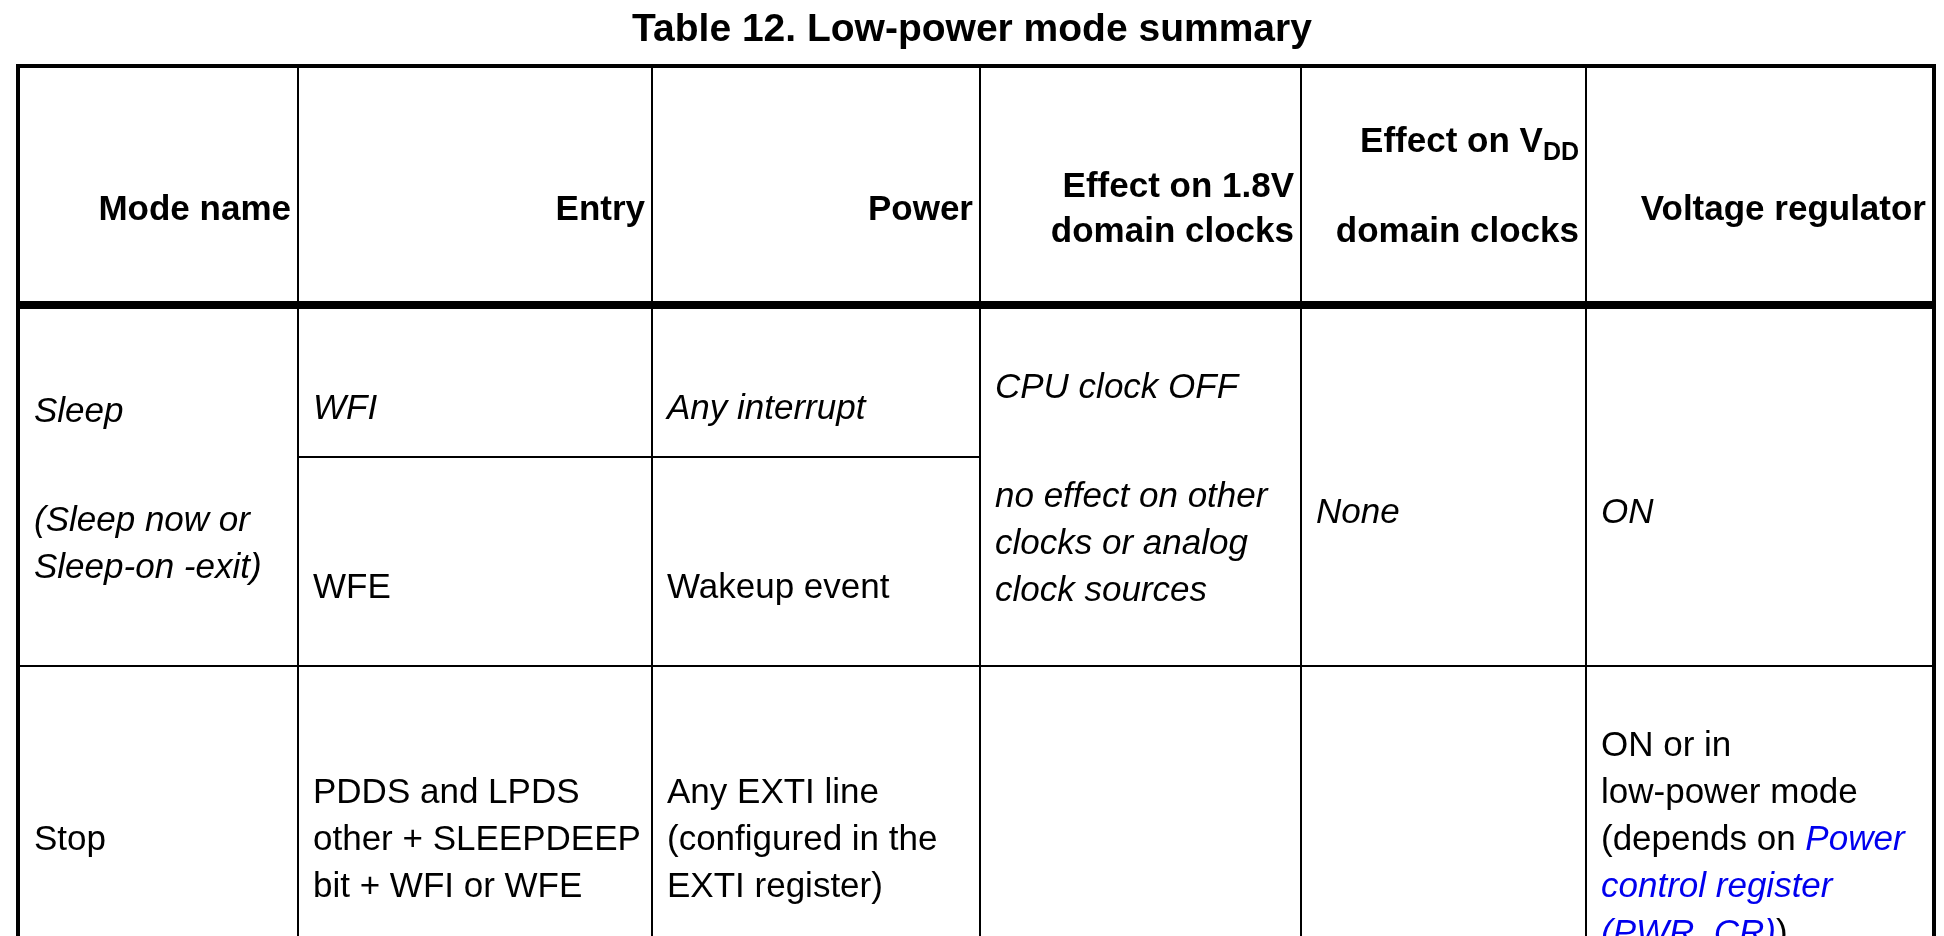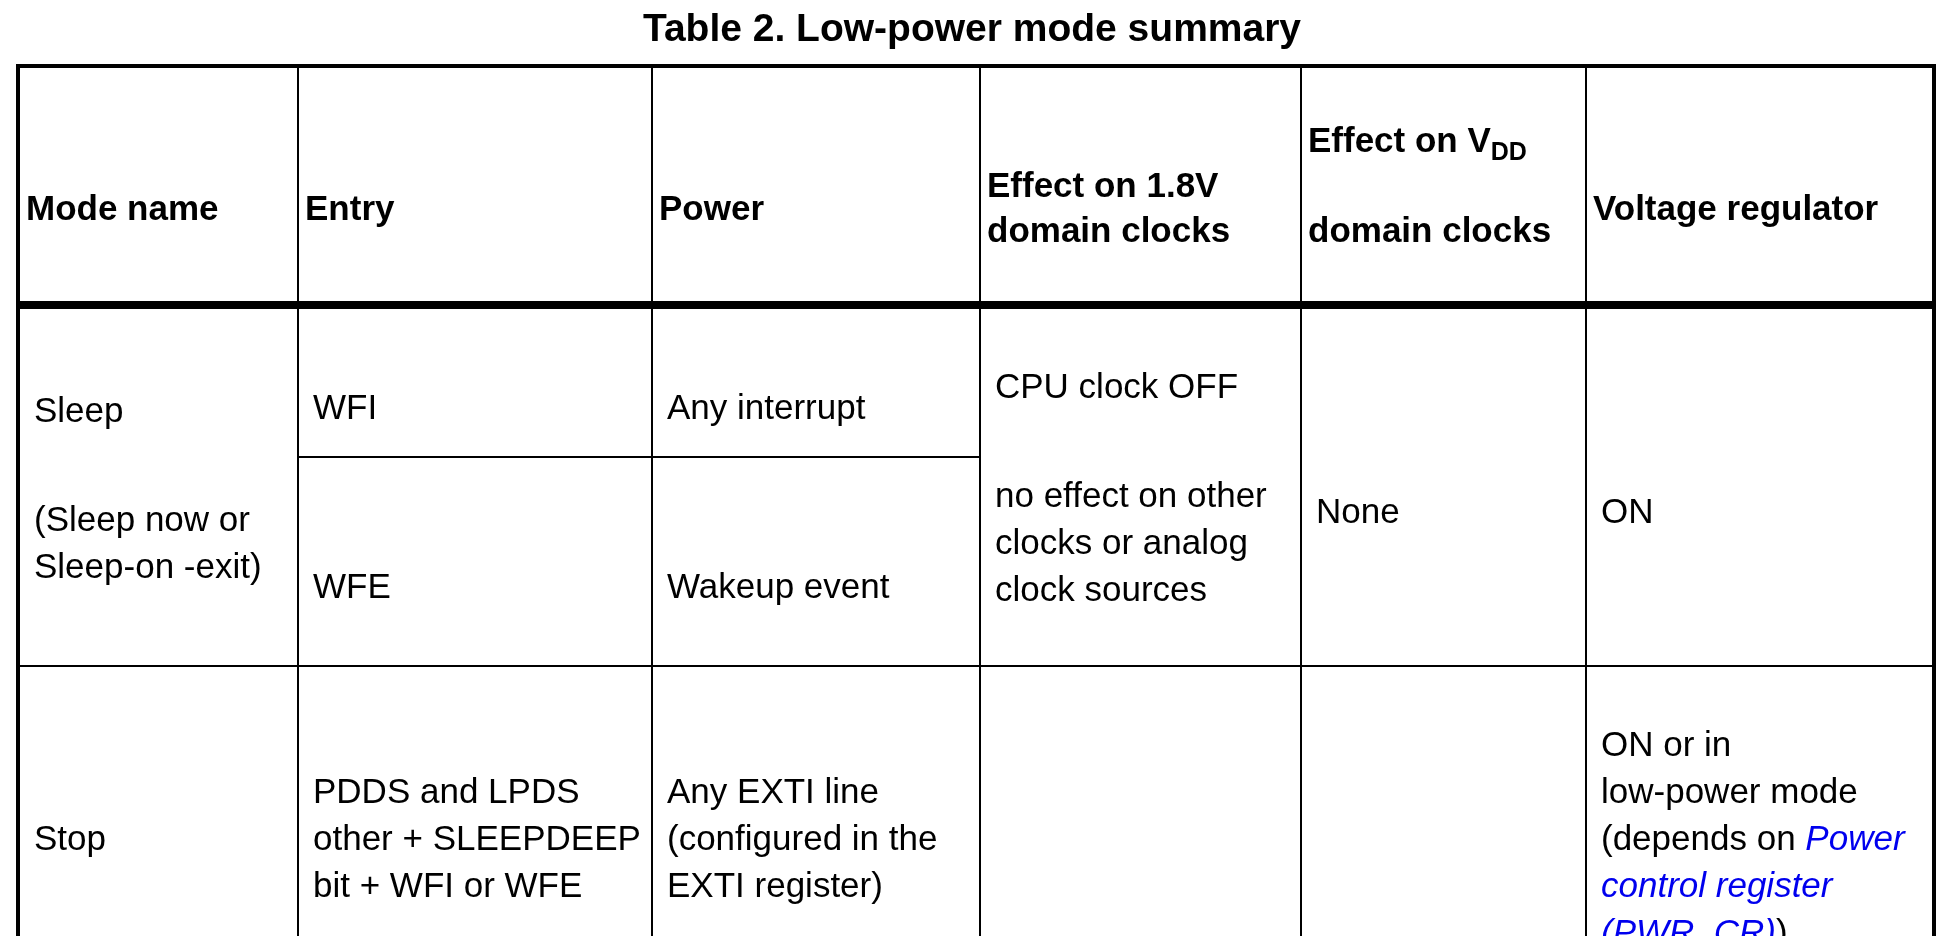--- a/index.html
+++ b/index.html
@@ -30,38 +30,38 @@
     table-layout: fixed;
     border: 4px solid #000000;
   }
   th, td {
     border: 2px solid #000000;
     overflow: hidden;
   }
   th {
     font-size: 35px;
     font-weight: bold;
-    text-align: left;
+    text-align: right;
     vertical-align: middle;
     line-height: 45px;
     white-space: pre-line;
     padding: 4px 6px;
     border-bottom: 8px solid #000000;
   }
   td {
     font-size: 35px;
     font-weight: normal;
     text-align: left;
     vertical-align: middle;
     line-height: 47px;
     white-space: pre-line;
     padding: 6px 8px 6px 14px;
   }
   tr.h-row   { height: 130px; }
-  tr.r-wfi   { height: 68px; }
+  tr.r-wfi   { height: 68px; font-style: italic; }
   tr.r-wfe   { height: 152px; }
   tr.r-stop  { height: 257px; }
 
   .para { display: block; }
   .para + .para { margin-top: 15px; }
 
   sub.vsub {
     font-size: 25px;
     line-height: 0;
     vertical-align: -8px;
@@ -73,21 +73,21 @@
     font-style: italic;
     text-decoration: none;
     cursor: pointer;
   }
 </style>
 </head>
 <body>
 
 <div class="page">
 
-  <div class="doc-title">Table 2. Low-power mode summary</div>
+  <div class="doc-title">Table 12. Low-power mode summary</div>
 
   <table class="lp-table">
     <colgroup>
       <col style="width:280px">
       <col style="width:354px">
       <col style="width:328px">
       <col style="width:321px">
       <col style="width:285px">
       <col style="width:348px">
     </colgroup>

